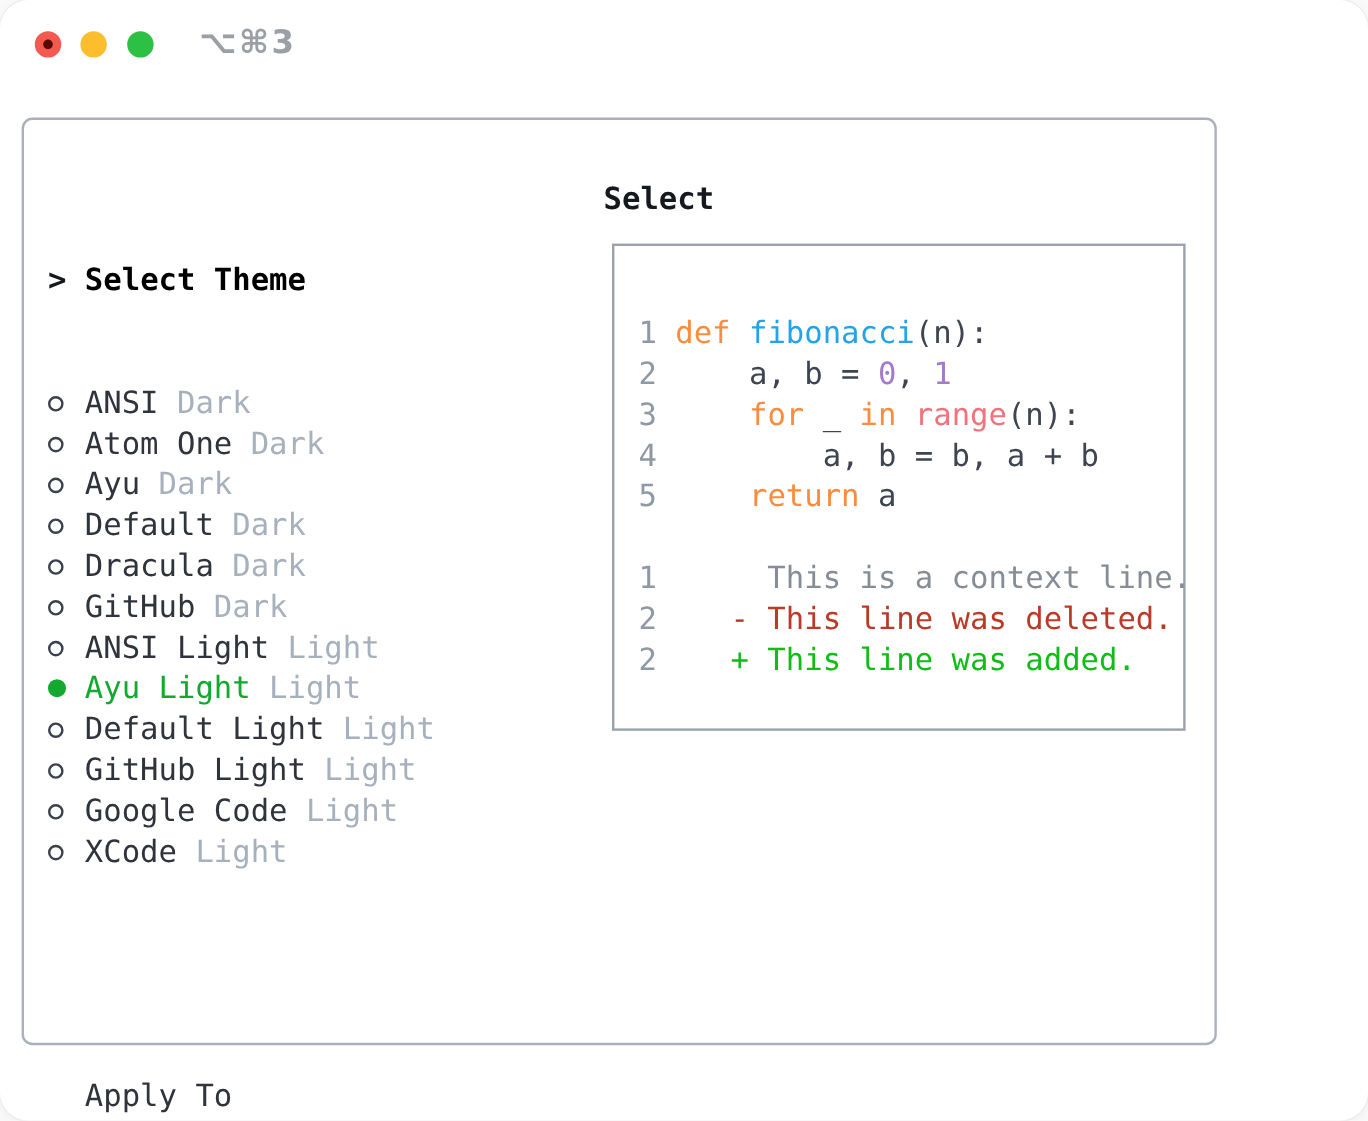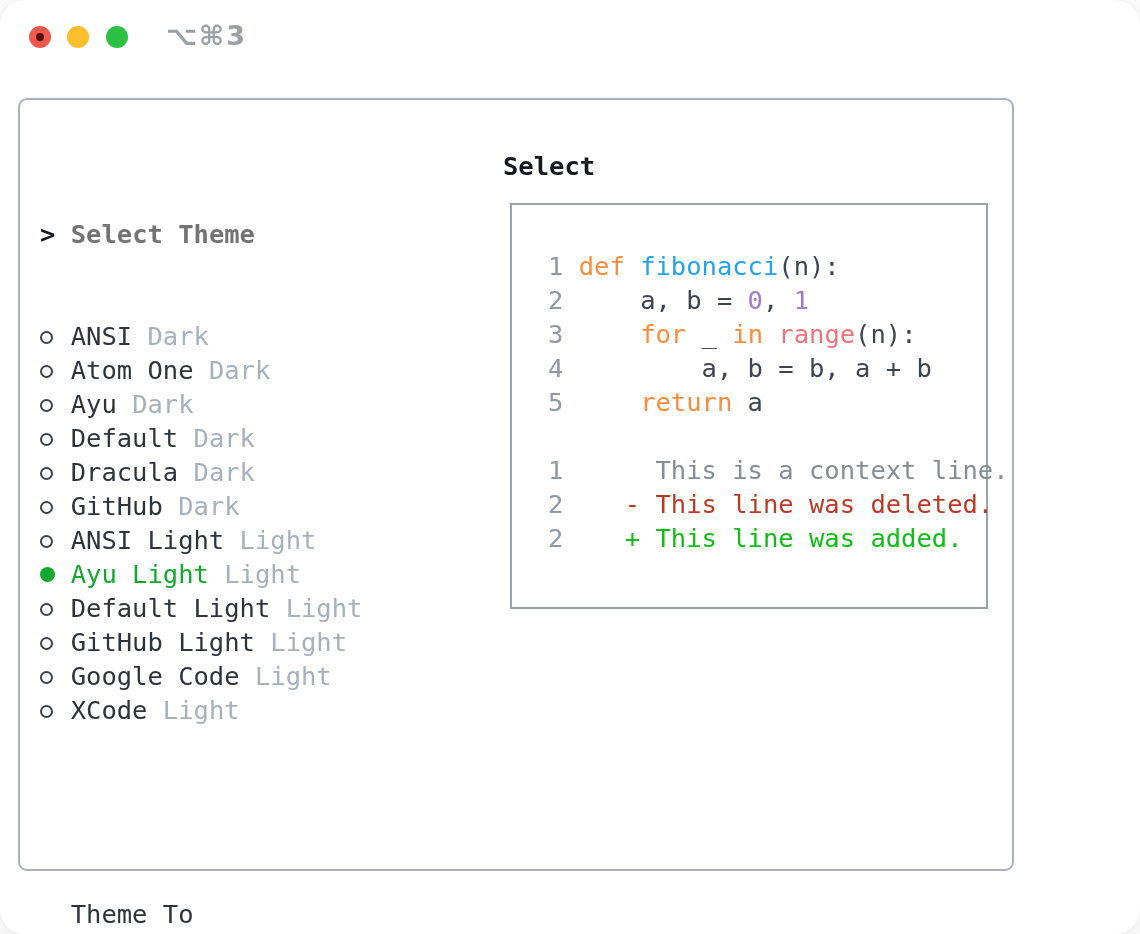--- a/index.html
+++ b/index.html
@@ -21,27 +21,27 @@
   .frame{position:absolute;left:18px;top:98px;width:992px;height:769px;
          border:2px solid #aab1bb;border-radius:9px;background:#fff;}
   .grid{font-size:25.5px;line-height:34px;white-space:pre;}
   .row{height:34px;white-space:pre;}
   .left-panel{position:absolute;left:20px;top:49px;width:450px;}
   .marker{display:inline-block;width:2ch;vertical-align:baseline;}
   .ring{display:inline-block;width:13px;height:13px;border-radius:50%;
         border:2.5px solid #3b414b;box-sizing:border-box;margin-bottom:1px;}
   .dotsel{display:inline-block;width:15px;height:15px;border-radius:50%;
         box-sizing:border-box;margin-bottom:1px;}
-  .hdr{font-weight:bold;color:#737373;}
+  .hdr{font-weight:bold;color:#000000;}
   .prompt{font-weight:bold;color:#15181c;}
   .preview-label{position:absolute;left:483px;top:49px;font-weight:bold;color:#15181c;
                  height:34px;line-height:34px;}
   .preview-box{position:absolute;left:490px;top:103px;width:474px;height:402px;
                border:2px solid #9aa2ac;background:#fff;}
-  .code-area{position:absolute;left:20px;top:44px;margin-left:16px;}
+  .code-area{position:absolute;left:20px;top:56px;}
   .cline{height:34px;line-height:34px;white-space:pre;}
 </style>
 </head>
 <body>
 
 <div class="window">
 
   <div class="titlebar">
     <div class="tl tl-close">
         <div class="dot"></div>
@@ -50,21 +50,21 @@
     <div class="tl tl-zoom"></div>
     <div class="win-title">⌥⌘3</div>
   </div>
 
   <div class="frame grid">
 
     <div class="left-panel">
       <div class="row"><span class="prompt">&gt;</span><span> </span><span class="hdr">Select Theme</span></div>
       <div id="theme-list"><div class="row"><span class="marker"><span class="ring" style="border-color: rgb(59, 65, 75);"></span></span><span style="color: rgb(47, 52, 60);">ANSI</span><span> </span><span style="color: rgb(167, 176, 189);">Dark</span></div><div class="row"><span class="marker"><span class="ring" style="border-color: rgb(59, 65, 75);"></span></span><span style="color: rgb(47, 52, 60);">Atom One</span><span> </span><span style="color: rgb(167, 176, 189);">Dark</span></div><div class="row"><span class="marker"><span class="ring" style="border-color: rgb(59, 65, 75);"></span></span><span style="color: rgb(47, 52, 60);">Ayu</span><span> </span><span style="color: rgb(167, 176, 189);">Dark</span></div><div class="row"><span class="marker"><span class="ring" style="border-color: rgb(59, 65, 75);"></span></span><span style="color: rgb(47, 52, 60);">Default</span><span> </span><span style="color: rgb(167, 176, 189);">Dark</span></div><div class="row"><span class="marker"><span class="ring" style="border-color: rgb(59, 65, 75);"></span></span><span style="color: rgb(47, 52, 60);">Dracula</span><span> </span><span style="color: rgb(167, 176, 189);">Dark</span></div><div class="row"><span class="marker"><span class="ring" style="border-color: rgb(59, 65, 75);"></span></span><span style="color: rgb(47, 52, 60);">GitHub</span><span> </span><span style="color: rgb(167, 176, 189);">Dark</span></div><div class="row"><span class="marker"><span class="ring" style="border-color: rgb(59, 65, 75);"></span></span><span style="color: rgb(47, 52, 60);">ANSI Light</span><span> </span><span style="color: rgb(167, 176, 189);">Light</span></div><div class="row"><span class="marker"><span class="dotsel" style="background: rgb(19, 168, 46);"></span></span><span style="color: rgb(19, 168, 46);">Ayu Light</span><span> </span><span style="color: rgb(167, 176, 189);">Light</span></div><div class="row"><span class="marker"><span class="ring" style="border-color: rgb(59, 65, 75);"></span></span><span style="color: rgb(47, 52, 60);">Default Light</span><span> </span><span style="color: rgb(167, 176, 189);">Light</span></div><div class="row"><span class="marker"><span class="ring" style="border-color: rgb(59, 65, 75);"></span></span><span style="color: rgb(47, 52, 60);">GitHub Light</span><span> </span><span style="color: rgb(167, 176, 189);">Light</span></div><div class="row"><span class="marker"><span class="ring" style="border-color: rgb(59, 65, 75);"></span></span><span style="color: rgb(47, 52, 60);">Google Code</span><span> </span><span style="color: rgb(167, 176, 189);">Light</span></div><div class="row"><span class="marker"><span class="ring" style="border-color: rgb(59, 65, 75);"></span></span><span style="color: rgb(47, 52, 60);">XCode</span><span> </span><span style="color: rgb(167, 176, 189);">Light</span></div></div>
       <div class="row"> </div>
-      <div class="row"><span class="marker"></span><span id="apply-label" style="color: rgb(47, 52, 60);">Theme To</span></div>
+      <div class="row"><span class="marker"></span><span id="apply-label" style="color: rgb(47, 52, 60);">Apply To</span></div>
       
       
       
       
     </div>
 
     <div class="preview-label">Select</div>
 
     <div class="preview-box">
       <div class="code-area grid" id="code-area"><div class="cline"><span style="color: rgb(143, 153, 165);">1 </span><span style="color: rgb(249, 140, 62);">def </span><span style="color: rgb(34, 163, 234);">fibonacci</span><span style="color: rgb(62, 69, 80);">(n):</span></div><div class="cline"><span style="color: rgb(143, 153, 165);">2 </span><span style="color: rgb(62, 69, 80);">    a, b = </span><span style="color: rgb(163, 122, 204);">0</span><span style="color: rgb(62, 69, 80);">, </span><span style="color: rgb(163, 122, 204);">1</span></div><div class="cline"><span style="color: rgb(143, 153, 165);">3 </span><span style="color: rgb(62, 69, 80);">    </span><span style="color: rgb(249, 140, 62);">for </span><span style="color: rgb(62, 69, 80);">_ </span><span style="color: rgb(249, 140, 62);">in </span><span style="color: rgb(242, 114, 124);">range</span><span style="color: rgb(62, 69, 80);">(n):</span></div><div class="cline"><span style="color: rgb(143, 153, 165);">4 </span><span style="color: rgb(62, 69, 80);">        a, b = b, a + b</span></div><div class="cline"><span style="color: rgb(143, 153, 165);">5 </span><span style="color: rgb(62, 69, 80);">    </span><span style="color: rgb(249, 140, 62);">return </span><span style="color: rgb(62, 69, 80);">a</span></div><div class="cline"> </div><div class="cline"><span style="color: rgb(143, 153, 165);">1</span><span style="color: rgb(134, 141, 149);">      This is a context line.</span></div><div class="cline"><span style="color: rgb(143, 153, 165);">2</span><span style="color: rgb(187, 58, 39);">    - This line was deleted.</span></div><div class="cline"><span style="color: rgb(143, 153, 165);">2</span><span style="color: rgb(16, 189, 23);">    + This line was added.</span></div></div>

